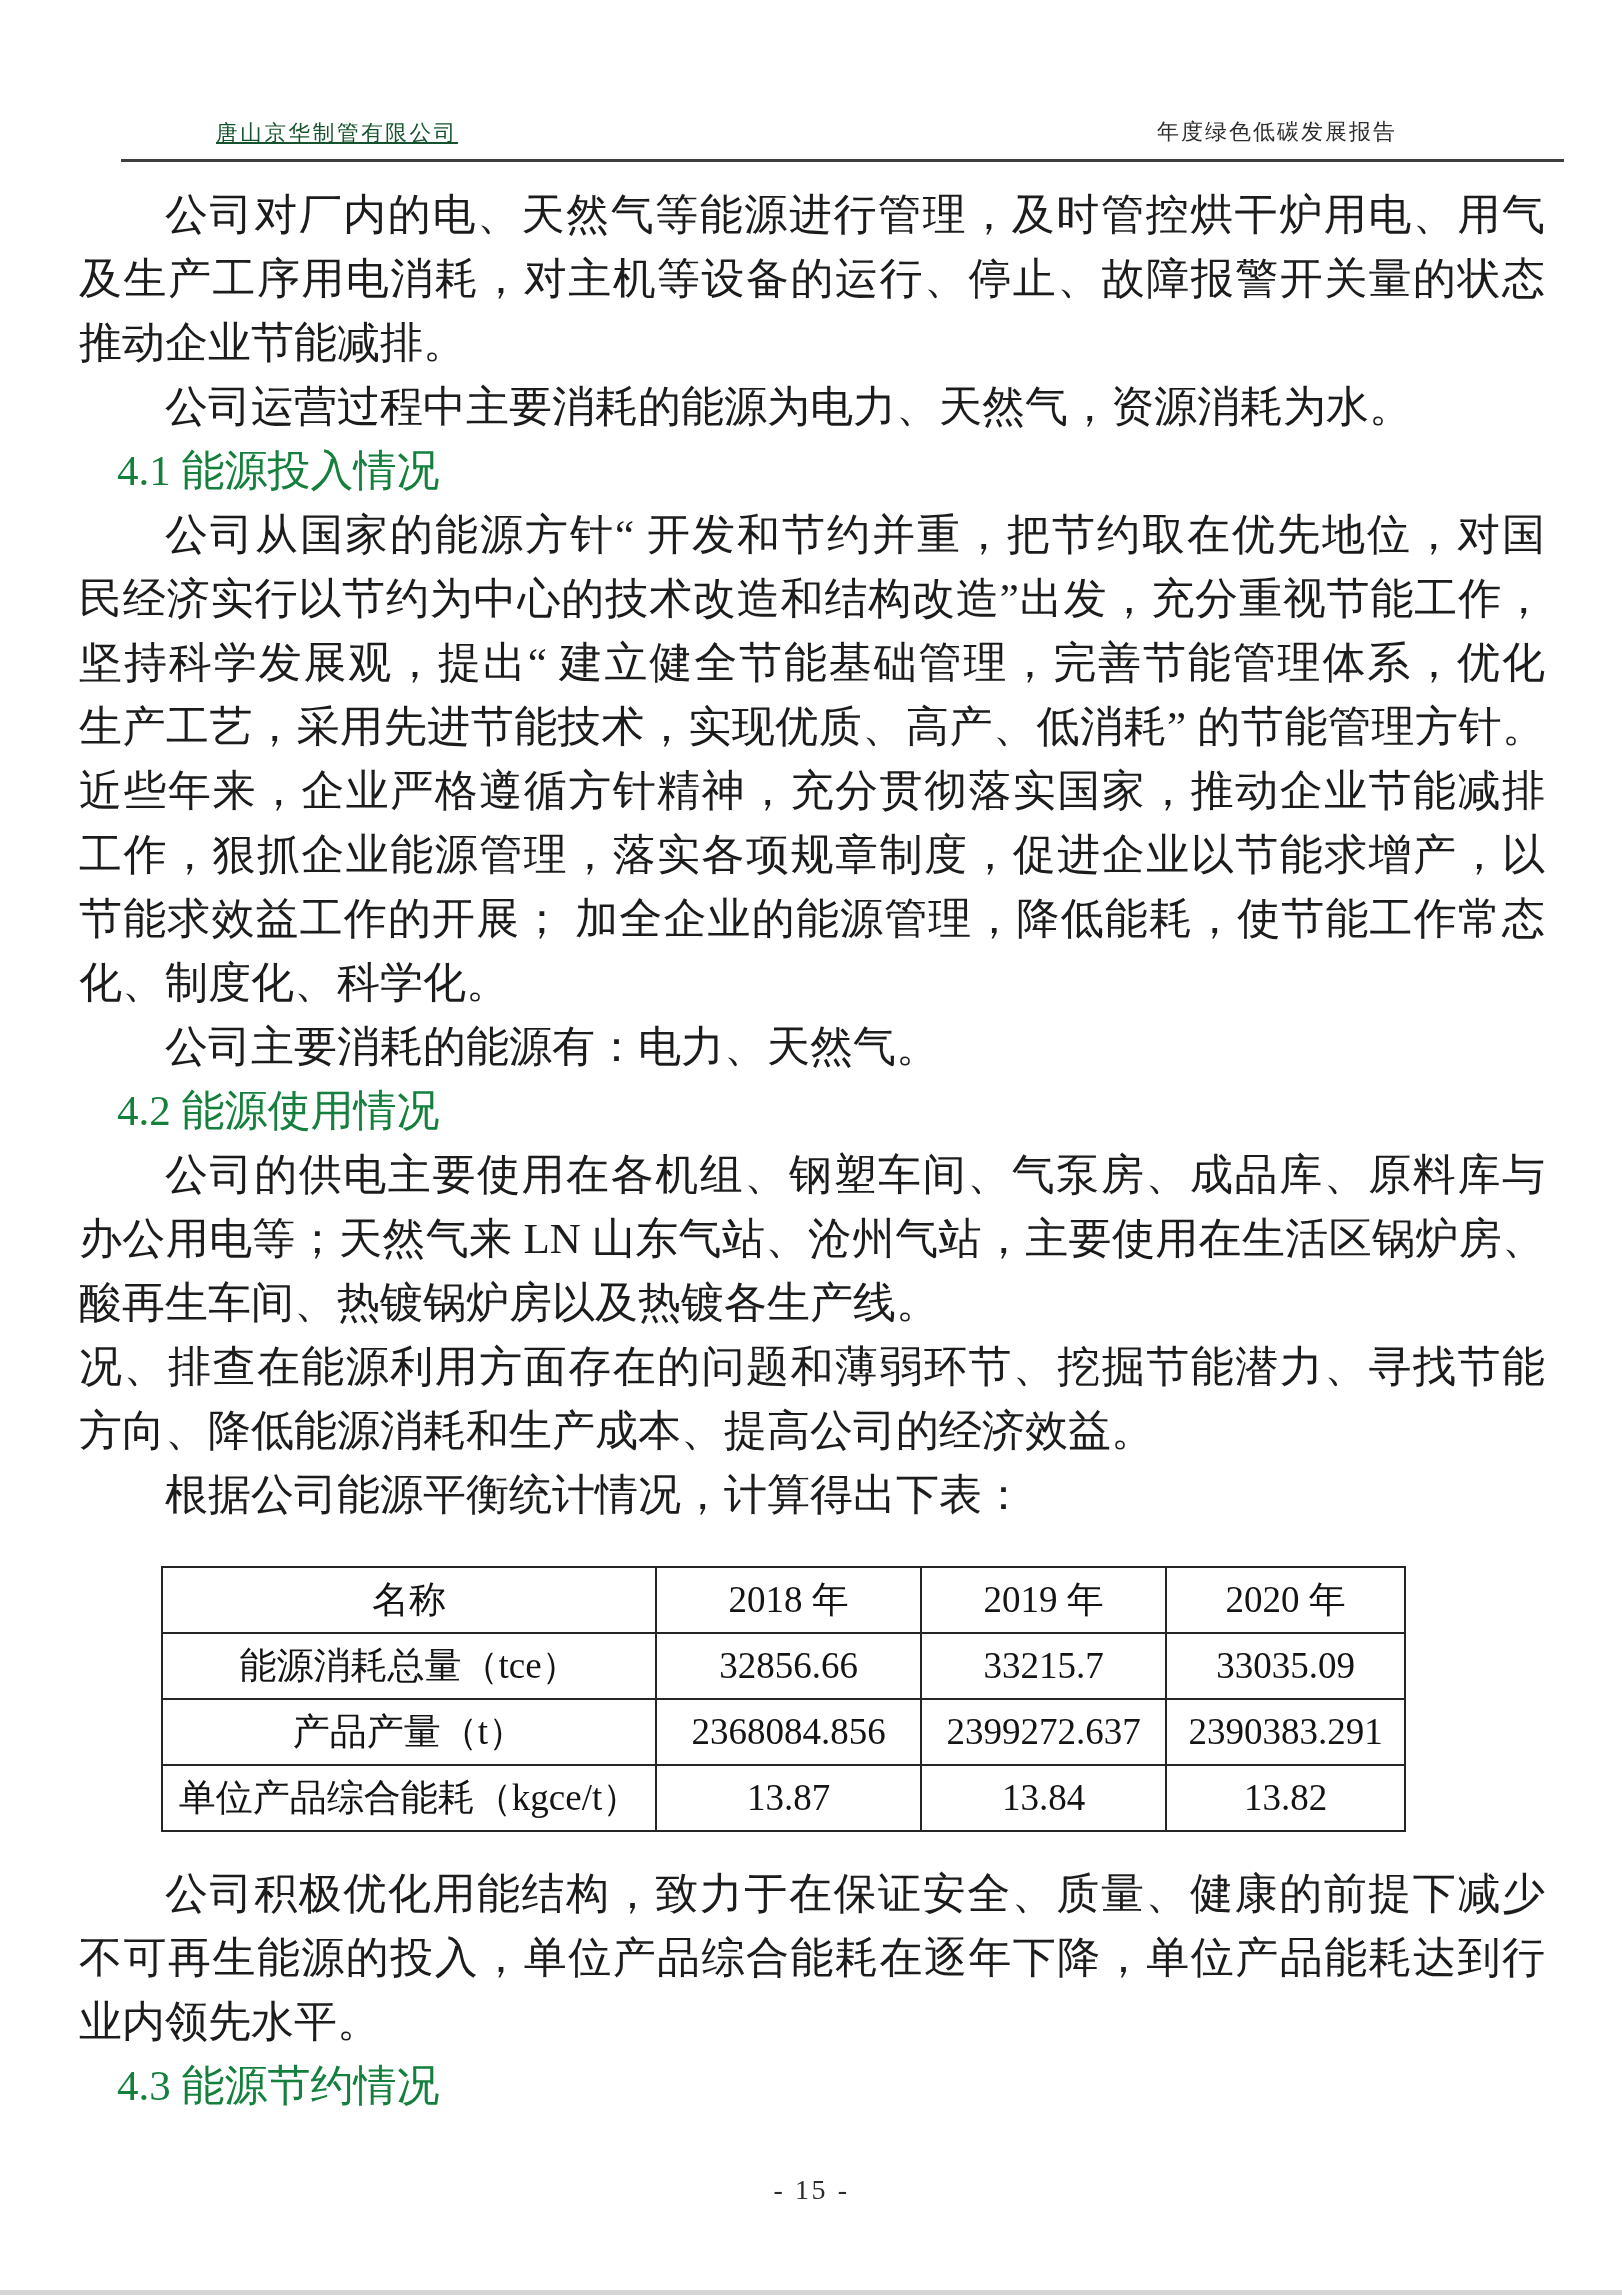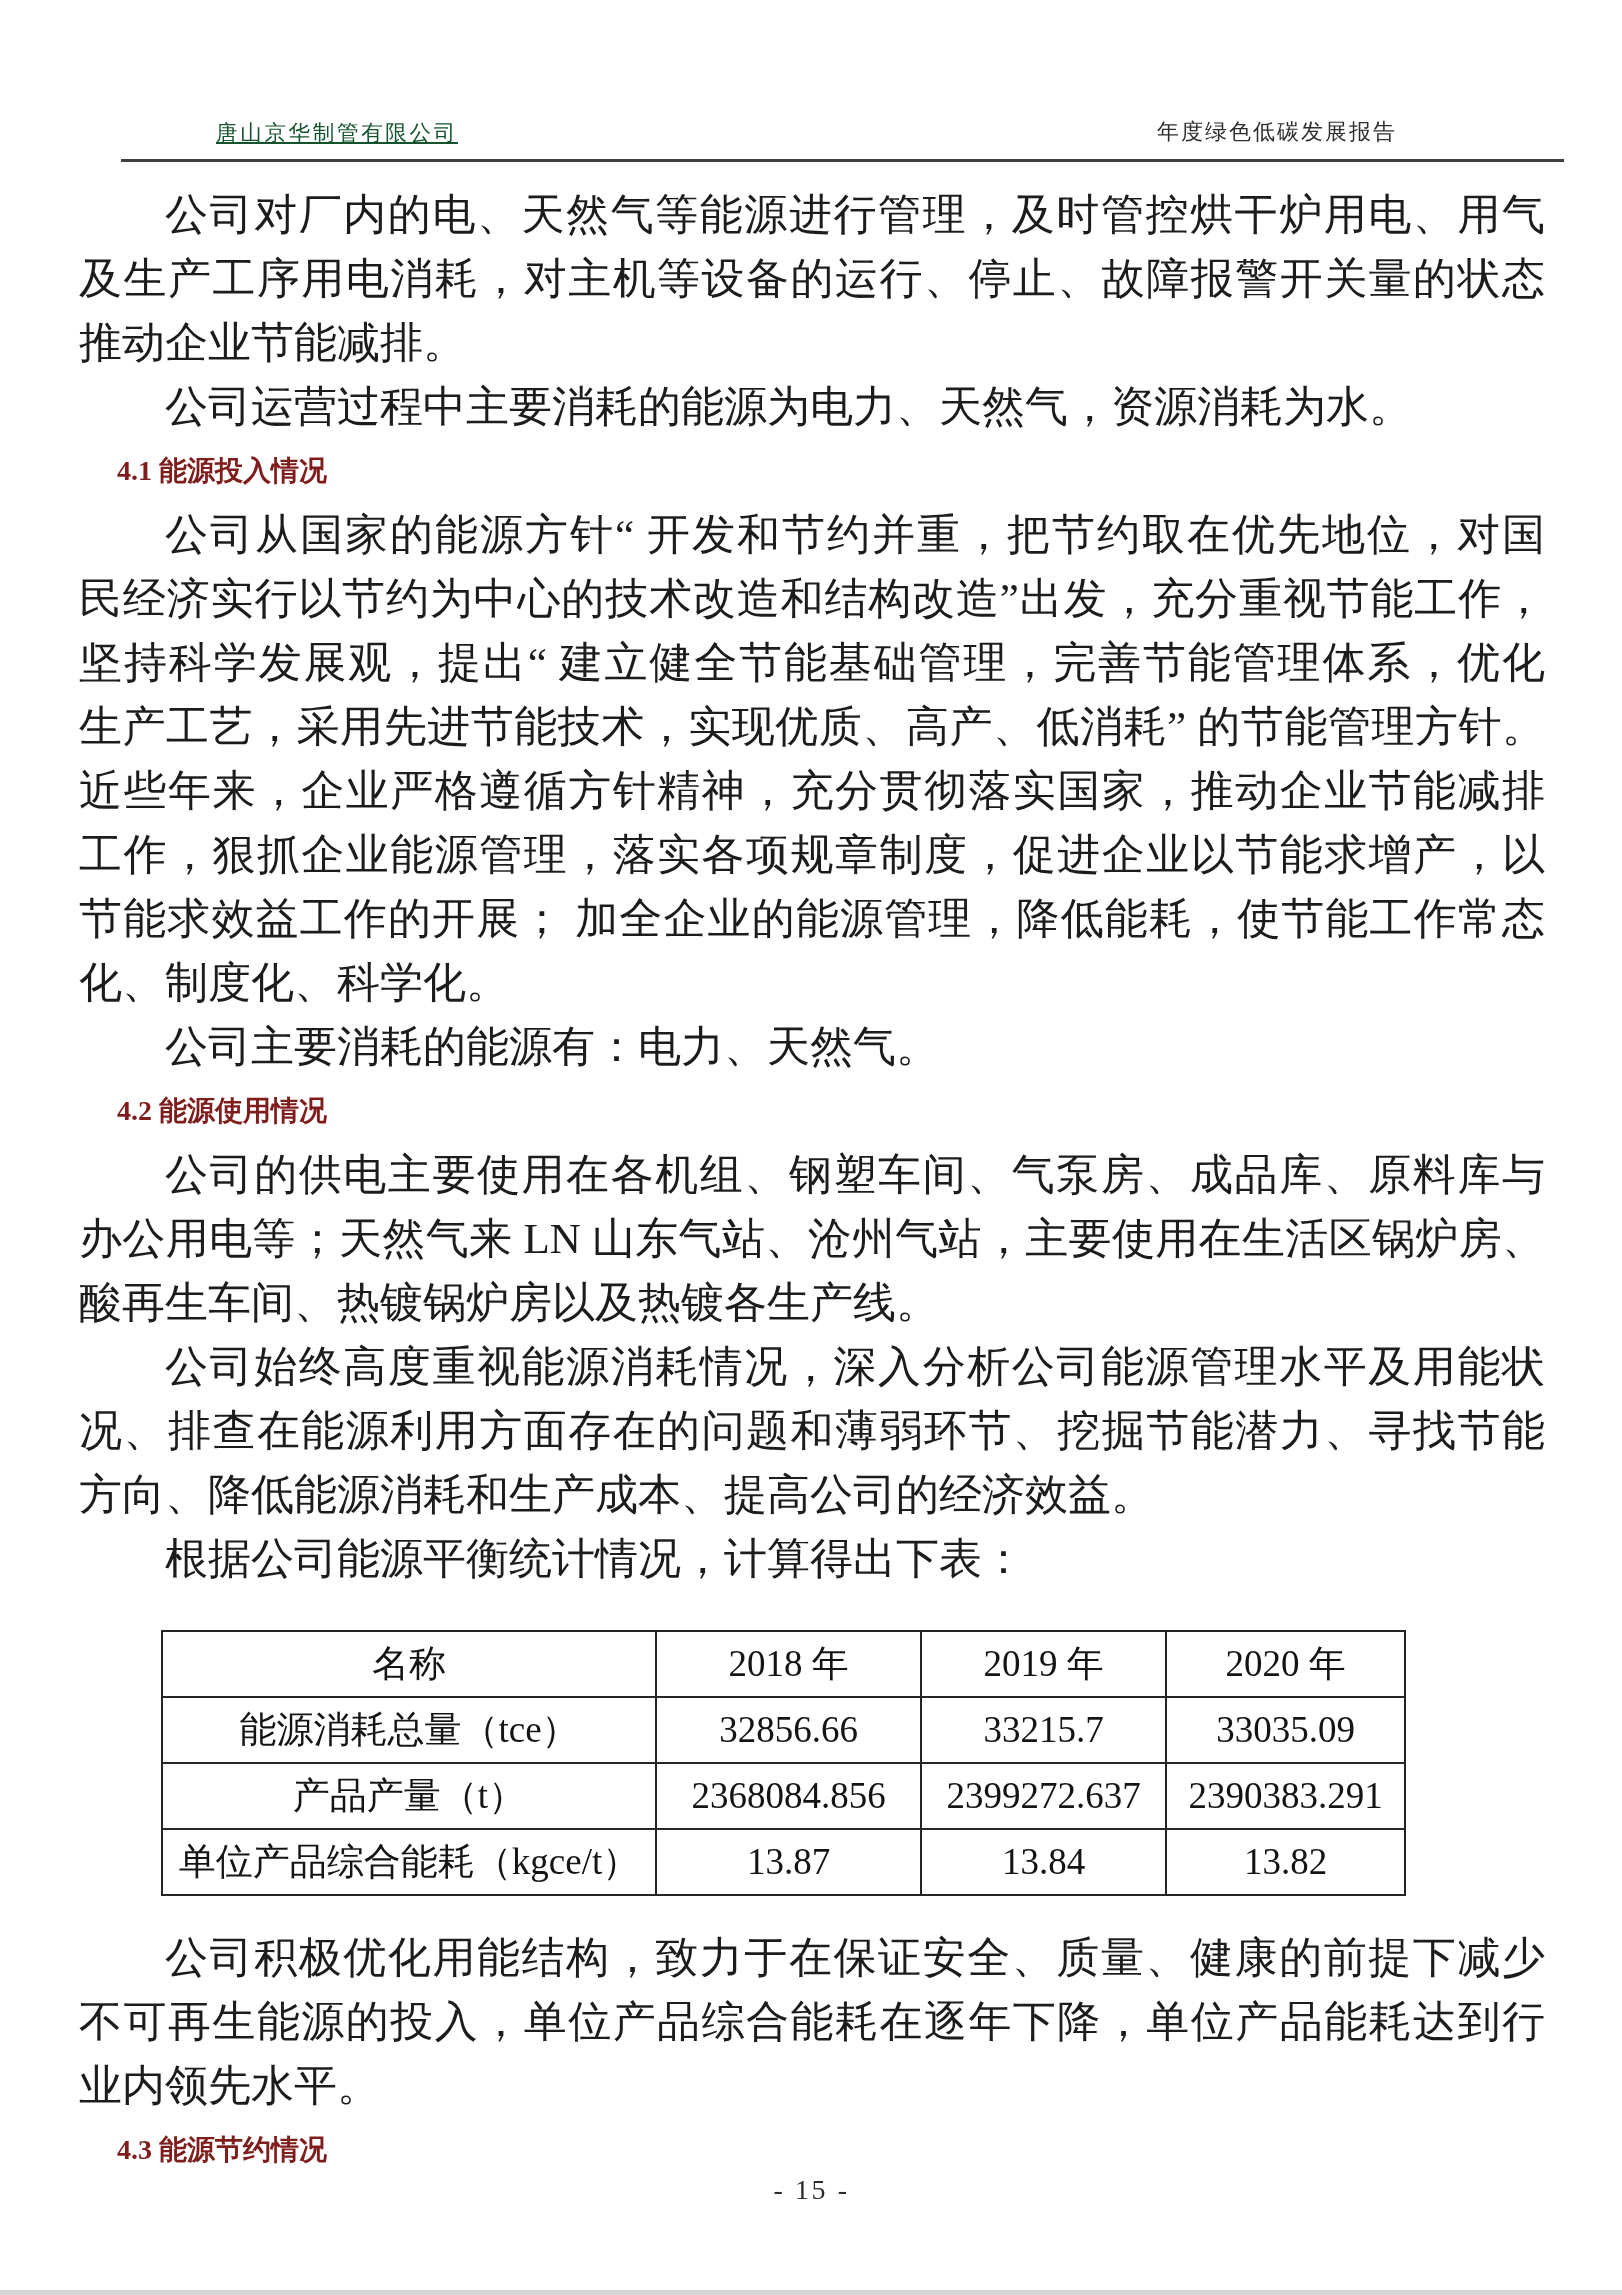--- a/index.html
+++ b/index.html
@@ -9,21 +9,21 @@
     overflow:hidden;
   }
   .hdr-left{position:absolute;left:216px;top:118px;font-size:21.6px;letter-spacing:2.6px;color:#14532d;white-space:nowrap;text-decoration:underline;}
   .hdr-right{position:absolute;left:1157px;top:117px;font-size:22px;letter-spacing:2px;color:#2d2d2d;white-space:nowrap;}
   .hdr-rule{position:absolute;left:121px;top:159px;width:1443px;height:2.6px;background:#3e3e3e;}
   .content{position:absolute;left:79px;top:183px;width:1466px;font-size:43px;line-height:64px;color:#1c1c1c;}
   .para{margin:0;padding:0;}
   .ln{text-align:justify;text-align-last:justify;white-space:nowrap;}
   .ln-last{text-align:left;text-align-last:auto;white-space:nowrap;}
   .ind{text-indent:86px;}
-  .h{font-weight:bold;padding-left:38px;font-size:28px;color:#7f1d1d;white-space:nowrap;}
+  .h{font-weight:normal;padding-left:38px;font-size:43px;color:#15803d;white-space:nowrap;}
   table.etable{border-collapse:collapse;margin:39px 0 29.5px 82px;width:1244px;font-size:37px;color:#141414;table-layout:fixed;}
   table.etable td{border:2px solid #252525;height:62px;text-align:center;vertical-align:middle;padding:0;font-weight:normal;overflow:hidden;white-space:nowrap;margin-left:20px;}
   table.etable{border:2px solid #1d1d1d;}
   .footer{position:absolute;left:0;top:2174px;width:100%;text-align:center;font-size:28px;color:#2a2a2a;letter-spacing:2.6px;}
   .scan-edge{position:absolute;left:0;top:2290px;width:100%;height:5.9px;background:#d6d6d6;}
 </style>
 </head>
 <body>
 
 <div>
@@ -63,21 +63,20 @@
 
     <div class="h">4.2 能源使用情况</div>
 
     <div class="para">
       <div class="ln ind">公司的供电主要使用在各机组、钢塑车间、气泵房、成品库、原料库与</div>
       <div class="ln">办公用电等；天然气来 LN 山东气站、沧州气站，主要使用在生活区锅炉房、</div>
       <div class="ln-last">酸再生车间、热镀锅炉房以及热镀各生产线。</div>
     </div>
 
     <div class="para">
-      <div class="ln ind">公司始终高度重视能源消耗情况，深入分析公司能源管理水平及用能状</div>
       <div class="ln">况、排查在能源利用方面存在的问题和薄弱环节、挖掘节能潜力、寻找节能</div>
       <div class="ln-last">方向、降低能源消耗和生产成本、提高公司的经济效益。</div>
     </div>
 
     <div class="para">
       <div class="ln-last ind">根据公司能源平衡统计情况，计算得出下表：</div>
     </div>
 
     <table class="etable">
       <colgroup>

